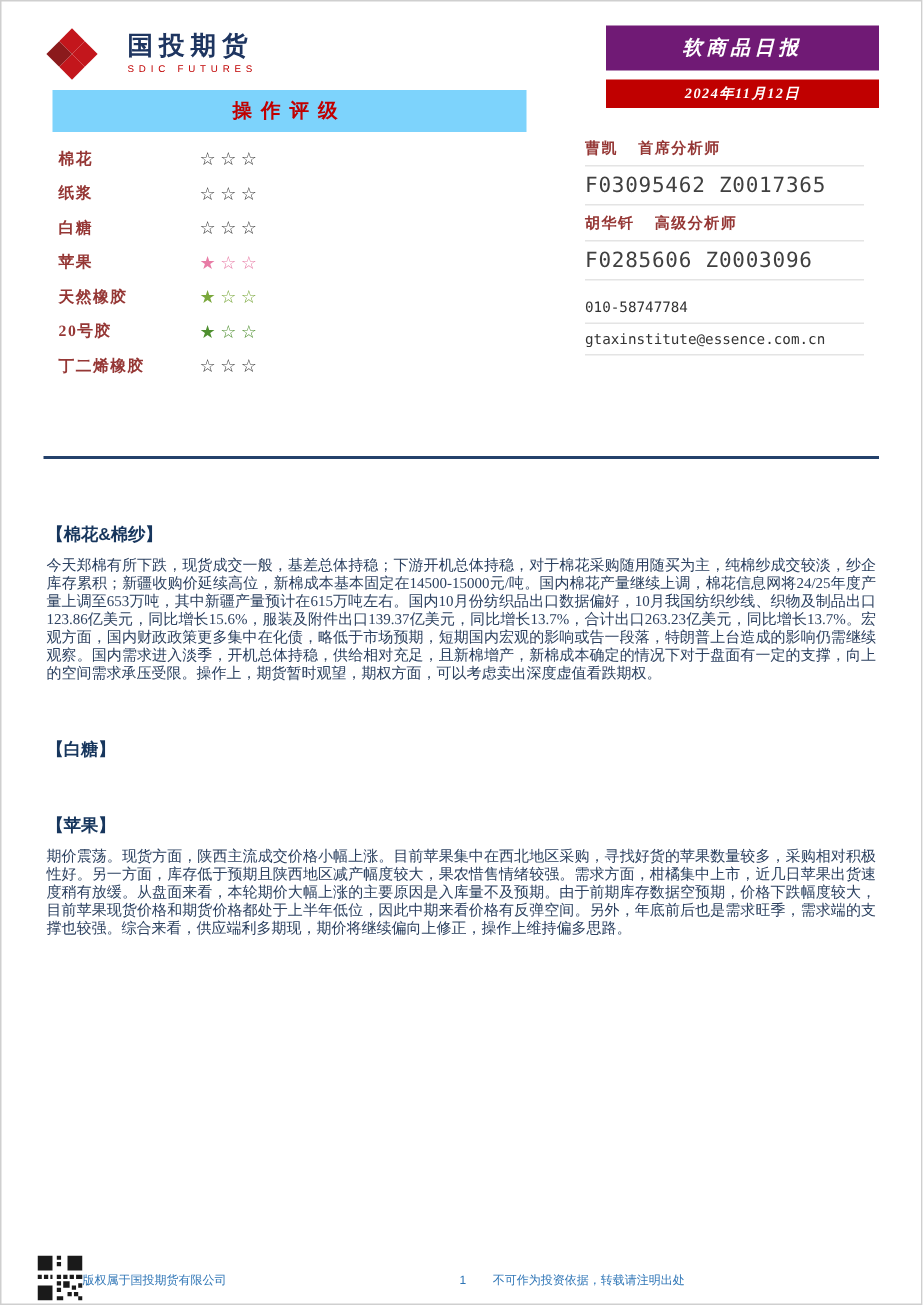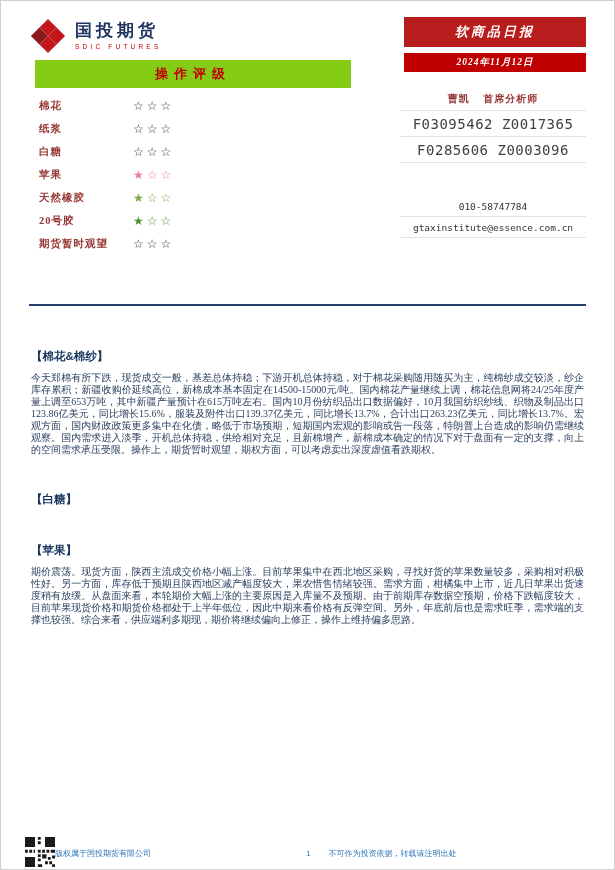--- a/index.html
+++ b/index.html
@@ -2,48 +2,48 @@
 <html><head>
 <meta charset="utf-8">
 <style>
   html,body{margin:0;padding:0;background:#f2f2f2;}
   .page{
     position:relative;width:615px;height:870px;margin:0 auto;background:#fff;
     border:1px solid #cfcfcf;box-sizing:border-box;overflow:hidden;
     font-family:"Liberation Serif",serif;color:#2c4160;
   }
   
-  .brand{position:absolute;top:16px;left:28px;display:flex;align-items:center;gap:8px;}
+  .brand{position:absolute;top:16px;left:28px;display:flex;align-items:center;gap:18px;}
   .logo{width:38px;height:38px;display:block;}
   .brand-name{font-family:"Liberation Sans",sans-serif;font-weight:bold;font-size:17px;
     color:#1e3560;letter-spacing:4px;line-height:1.1;}
   .brand-sub{font-family:"Liberation Sans",sans-serif;font-size:6.5px;color:#c00000;
     letter-spacing:3.2px;margin-top:2px;}
   
   .mast-title{position:absolute;top:16px;right:28px;width:182px;box-sizing:border-box;
     color:#fff;text-align:center;font-weight:bold;font-style:italic;font-size:13px;
     padding:6px 0;letter-spacing:3px;font-family:"Liberation Serif",serif;}
   .mast-date{position:absolute;top:52px;right:28px;width:182px;box-sizing:border-box;
     color:#fff;text-align:center;font-weight:bold;font-style:italic;font-size:9.5px;
     padding:3px 16px;letter-spacing:1px;font-family:"Liberation Serif",serif;}
   
   .rating-bar{position:absolute;top:59px;left:34px;width:316px;box-sizing:border-box;
-    background:#84cc16;color:#c00000;text-align:center;font-weight:bold;font-size:13px;
+    background:#7dd3fc;color:#c00000;text-align:center;font-weight:bold;font-size:13px;
     letter-spacing:6px;padding:5px 0;}
   .rating-list{position:absolute;top:93px;left:38px;width:300px;}
   .rating-row{display:flex;align-items:center;height:23px;}
   .rating-name{width:94px;font-weight:bold;font-size:10.5px;color:#953735;letter-spacing:1px;}
   .rating-stars{font-family:"DejaVu Sans",sans-serif;font-size:12px;letter-spacing:3px;line-height:1;}
   
-  .analysts{position:absolute;top:86px;left:399px;width:186px;text-align:center;}
+  .analysts{position:absolute;top:86px;left:389px;width:186px;}
   .a-row{padding:5px 0 4px;border-bottom:1px solid #e4e4e4;}
   .a-name-row{font-weight:bold;font-size:10px;color:#953735;letter-spacing:1px;}
   .a-name-row .a-title{margin-left:10px;}
   .a-id-row{font-family:"DejaVu Sans Mono",monospace;font-size:14px;color:#404040;letter-spacing:.5px;}
-  .contact{margin-top:33px;}
+  .contact{margin-top:8px;}
   .c-row{padding:5px 0 4px;border-bottom:1px solid #e4e4e4;
     font-family:"DejaVu Sans Mono",monospace;font-size:9.5px;color:#333;}
   
   .divider{position:absolute;top:303px;left:28px;right:28px;border-top:2px solid #24416b;}
   .content{position:absolute;top:312px;left:30px;right:30px;}
   .report-section{margin-bottom:20px;margin-top:36px;}
   .sec-title{font-family:"Liberation Sans",sans-serif;font-weight:bold;font-size:11.5px;
     color:#17365d;margin:14px 0 8px;}
   .sec-body{font-size:10px;line-height:12px;color:#2c4160;text-align:justify;margin:0;}
   
@@ -65,21 +65,21 @@
       <path d="M29 11 L38 20 L29 29 L20 20 Z" fill="#c3161c"></path>
       <path d="M20 20 L29 29 L20 38 L11 29 Z" fill="#c3161c"></path>
       <path d="M11 11 L20 20 L11 29 L2 20 Z" fill="#8b1a1c"></path>
     </svg>
     <div class="brand-text">
       <div class="brand-name">国投期货</div>
       <div class="brand-sub">SDIC FUTURES</div>
     </div>
   </div>
 
-  <div class="mast-title" style="background-color: #b91c1c;">软商品日报</div>
+  <div class="mast-title" style="background-color: #701a75;">软商品日报</div>
   <div class="mast-date" style="background-color: rgb(192, 0, 0);">2024年11月12日</div>
 
   <div class="rating-bar">操作评级</div>
   <div class="rating-list">
     <div class="rating-row">
       <span class="rating-name">棉花</span>
       <span class="rating-stars" style="color: rgb(58, 58, 58);">☆☆☆</span>
     </div>
     <div class="rating-row">
       <span class="rating-name">纸浆</span>
@@ -95,31 +95,35 @@
     </div>
     <div class="rating-row">
       <span class="rating-name">天然橡胶</span>
       <span class="rating-stars" style="color: rgb(122, 168, 60);">★☆☆</span>
     </div>
     <div class="rating-row">
       <span class="rating-name">20号胶</span>
       <span class="rating-stars" style="color: rgb(78, 143, 47);">★☆☆</span>
     </div>
     <div class="rating-row">
-      <span class="rating-name">期货暂时观望</span>
+      <span class="rating-name">丁二烯橡胶</span>
       <span class="rating-stars" style="color: rgb(58, 58, 58);">☆☆☆</span>
     </div>
   </div>
 
   <div class="analysts">
     <div class="a-row a-name-row">
       <span>曹凯</span>
       <span class="a-title">首席分析师</span>
     </div>
     <div class="a-row a-id-row">F03095462 Z0017365</div>
+    <div class="a-row a-name-row">
+      <span>胡华钎</span>
+      <span class="a-title">高级分析师</span>
+    </div>
     <div class="a-row a-id-row">F0285606 Z0003096</div>
     <div class="contact">
       <div class="c-row">010-58747784</div>
       <div class="c-row">gtaxinstitute@essence.com.cn</div>
     </div>
   </div>
 
   <div class="divider"></div>
 
   <div class="content">

